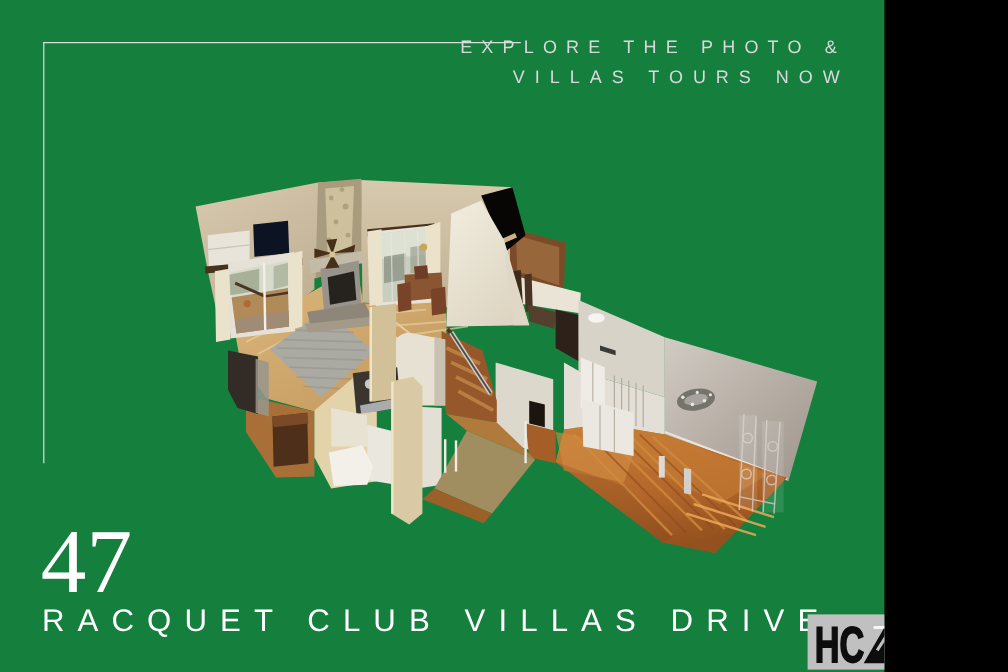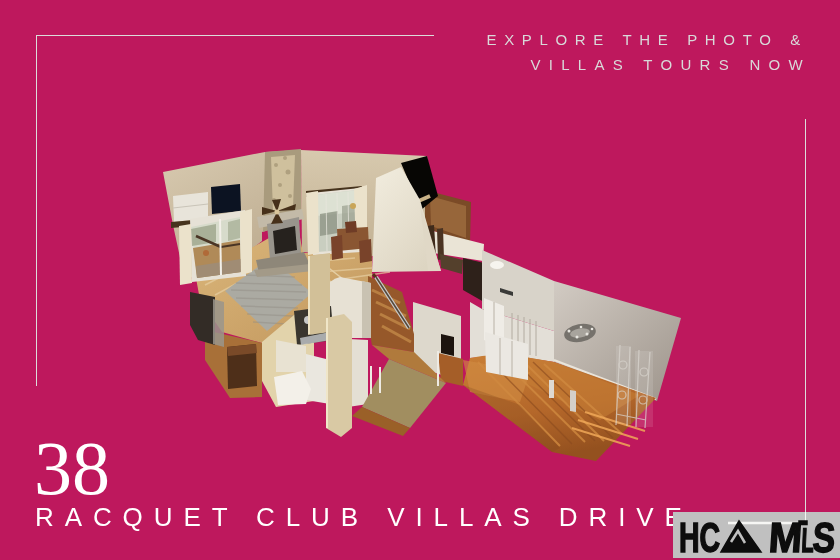--- a/index.html
+++ b/index.html
@@ -1,16 +1,16 @@
 <!DOCTYPE html>
 <html><head>
 <meta charset="utf-8">
 <style>
   html,body{margin:0;padding:0;background:#000;}
-  #page{position:relative;width:840px;height:560px;background:#be185d;overflow:hidden;
+  #page{position:relative;width:737px;height:560px;background:#15803d;overflow:hidden;
         font-family:"Liberation Sans", sans-serif;}
   .toptext{position:absolute;text-align:right;color:#d9d9d9;font-size:15px;font-weight:400;z-index:5;}
   .t1{top:31px;right:32px;letter-spacing:7.65px;white-space:nowrap;}
   .t2{top:56px;right:29px;letter-spacing:8.3px;white-space:nowrap;}
   .num{position:absolute;left:34px;top:425px;color:#fff;font-family:"Liberation Serif",serif;
        font-size:76px;font-weight:400;z-index:5;}
   .addr{position:absolute;left:35px;top:502px;color:#fff;font-size:26px;letter-spacing:10.9px;
         white-space:nowrap;z-index:5;}
   svg{position:absolute;left:0;top:0;}
 </style>
@@ -266,21 +266,21 @@
       <polygon points="213,299 224,302 224,347 213,344" fill="#9a958c" opacity="0.85"></polygon>
     </g>
   </svg>
 
   <svg width="840" height="560" style="z-index:3">
     <line x1="805.5" y1="119" x2="805.5" y2="522" stroke="#dcdcda" stroke-width="1"></line>
   </svg>
 
   <div class="t1 toptext">EXPLORE THE PHOTO &amp;</div>
   <div class="t2 toptext">VILLAS TOURS NOW</div>
-  <div class="num">38</div>
+  <div class="num">47</div>
   <div class="addr">RACQUET CLUB VILLAS DRIVE</div>
 
   <svg width="840" height="560" style="z-index:6">
     <rect x="673" y="512" width="167" height="46" fill="#c0c0c0"></rect>
     <line x1="728" y1="523" x2="806" y2="523" stroke="#f6f6f4" stroke-width="2.5"></line>
     <line x1="805.5" y1="512" x2="805.5" y2="523" stroke="#f6f6f4" stroke-width="1"></line>
     <g fill="#0d0d0d" stroke="#0d0d0d" stroke-width="1.5" font-family="Liberation Sans, sans-serif" font-weight="bold">
       <text x="998.5" y="552" font-size="42" transform="scale(0.68,1)">HC</text>
       <text x="847" y="552" font-size="42" transform="scale(0.95,1) skewX(-4)">M</text>
       <text x="1373.6" y="552" font-size="34" transform="scale(0.6,1) skewX(-4)">L</text>

